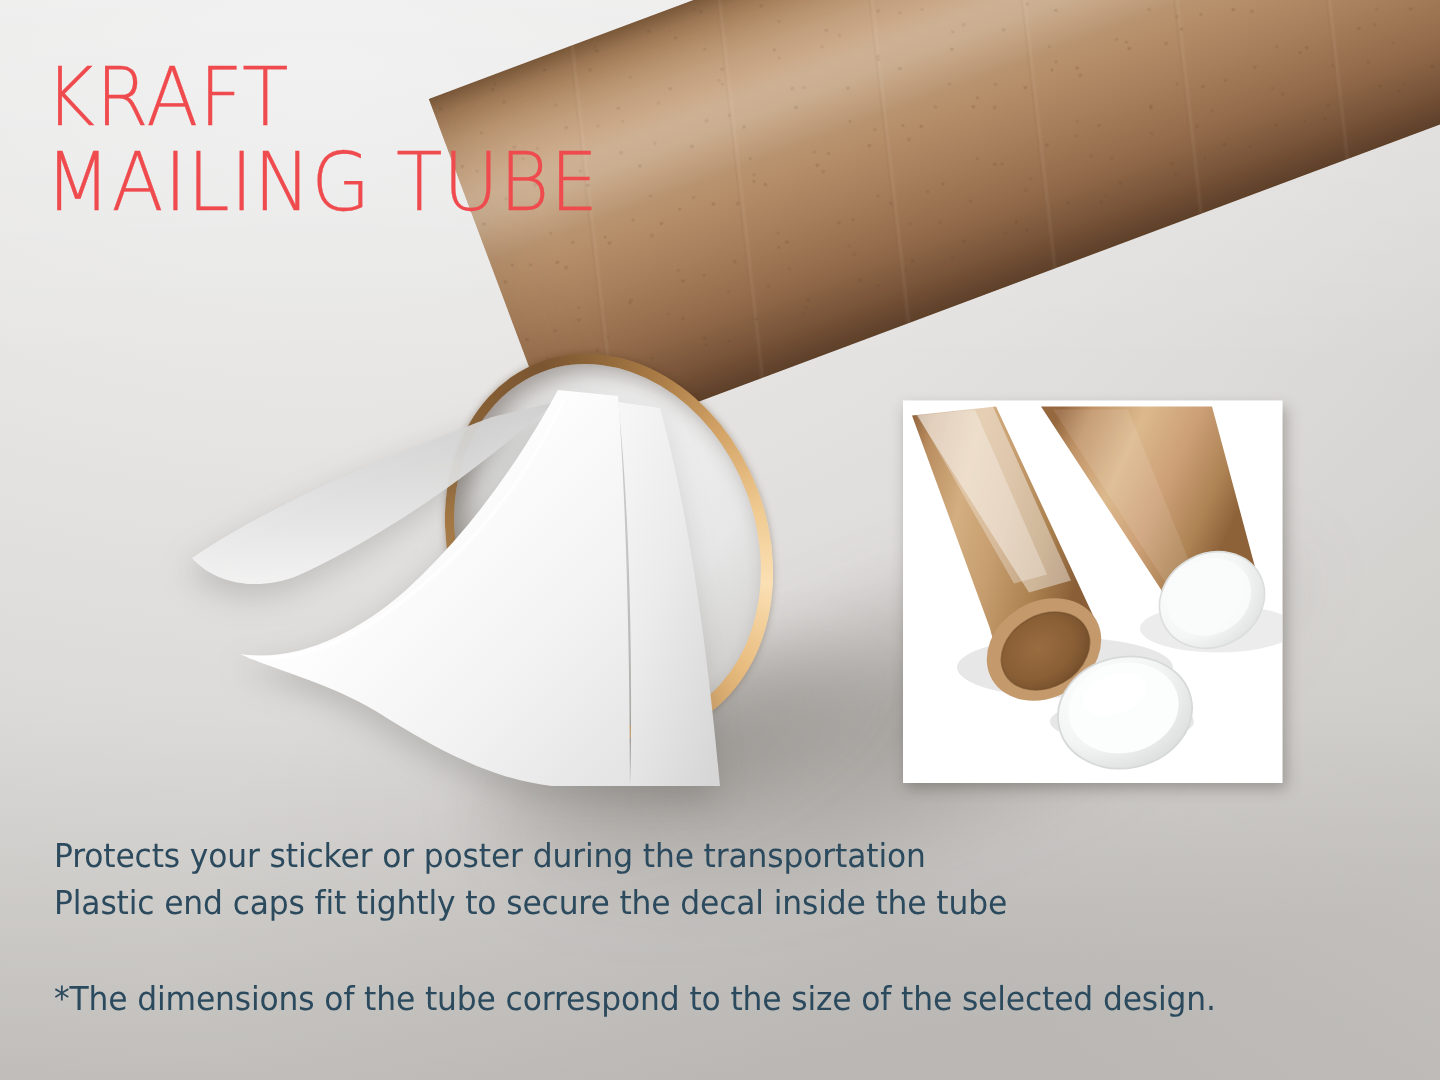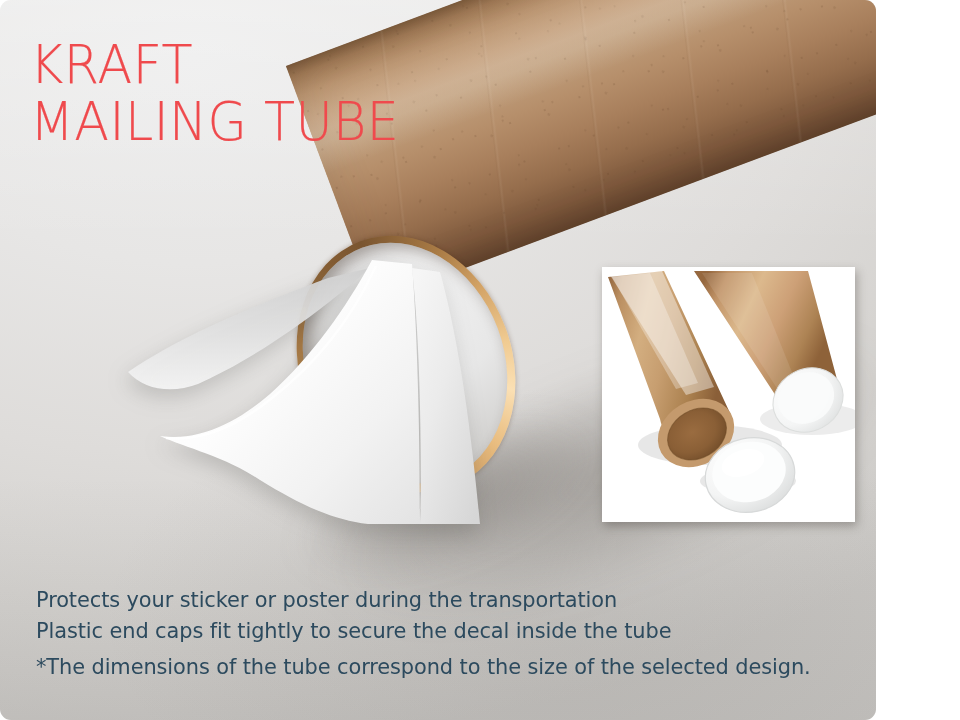--- a/index.html
+++ b/index.html
@@ -7,26 +7,25 @@
     margin: 0;
     padding: 0;
     background: #ffffff;
   }
   body {
     font-family: "DejaVu Sans", sans-serif;
   }
 
   #poster {
     position: relative;
-    width: 876px;
+    width: 960px;
     height: 720px;
     overflow: hidden;
     background:
       radial-gradient(120% 95% at 22% 8%, #ececec 0%, #e7e6e5 30%, #dedcda 58%, #d4d2cf 80%, #cbc9c6 100%);
-    border-radius: 11px;
   }
 
   
   #floor-shading {
     position: absolute;
     inset: 0;
     background:
       radial-gradient(70% 45% at 62% 86%, rgba(120,116,112,0.13) 0%, rgba(120,116,112,0.05) 45%, rgba(0,0,0,0) 72%),
       linear-gradient(180deg, rgba(255,255,255,0.30) 0%, rgba(255,255,255,0.0) 34%, rgba(0,0,0,0.0) 66%, rgba(70,66,62,0.09) 100%);
     pointer-events: none;
@@ -201,21 +200,21 @@
     white-space: nowrap;
     margin: 0;
     transform: scaleX(0.94);
     transform-origin: left center;
     -webkit-text-stroke: 0.2px #ef4a4d;
   }
 
   .body-block {
     position: absolute;
     left: 36px;
-    top: 584px;
+    top: 556px;
     z-index: 6;
   }
   .body-line {
     font-family: "DejaVu Sans", sans-serif;
     font-weight: 400;
     font-size: 22px;
     line-height: 1.42;
     letter-spacing: -0.1px;
     color: #2c4a5e;
     white-space: nowrap;

